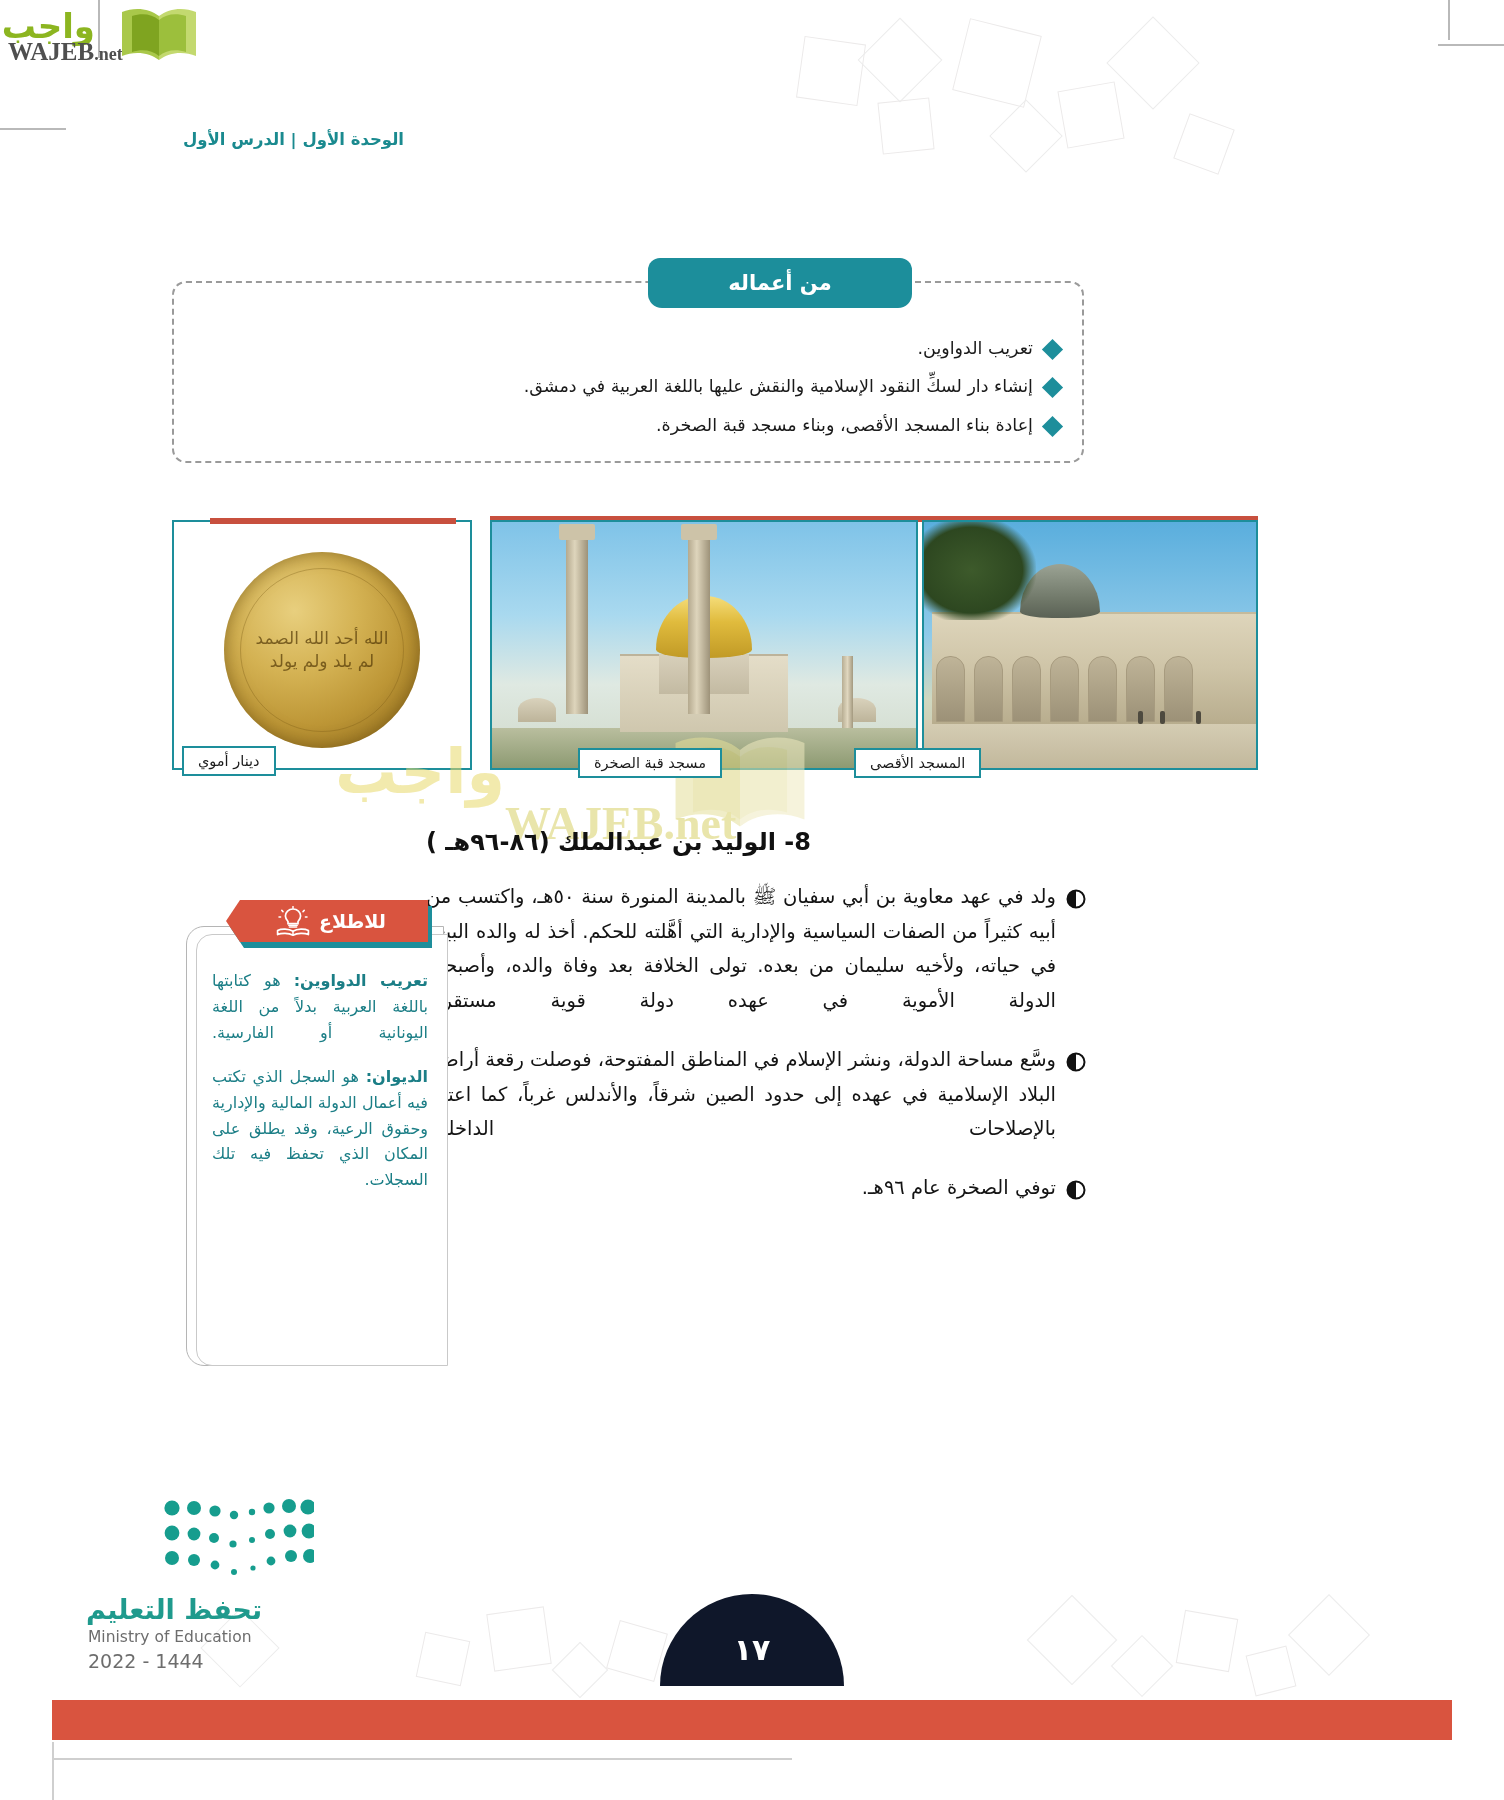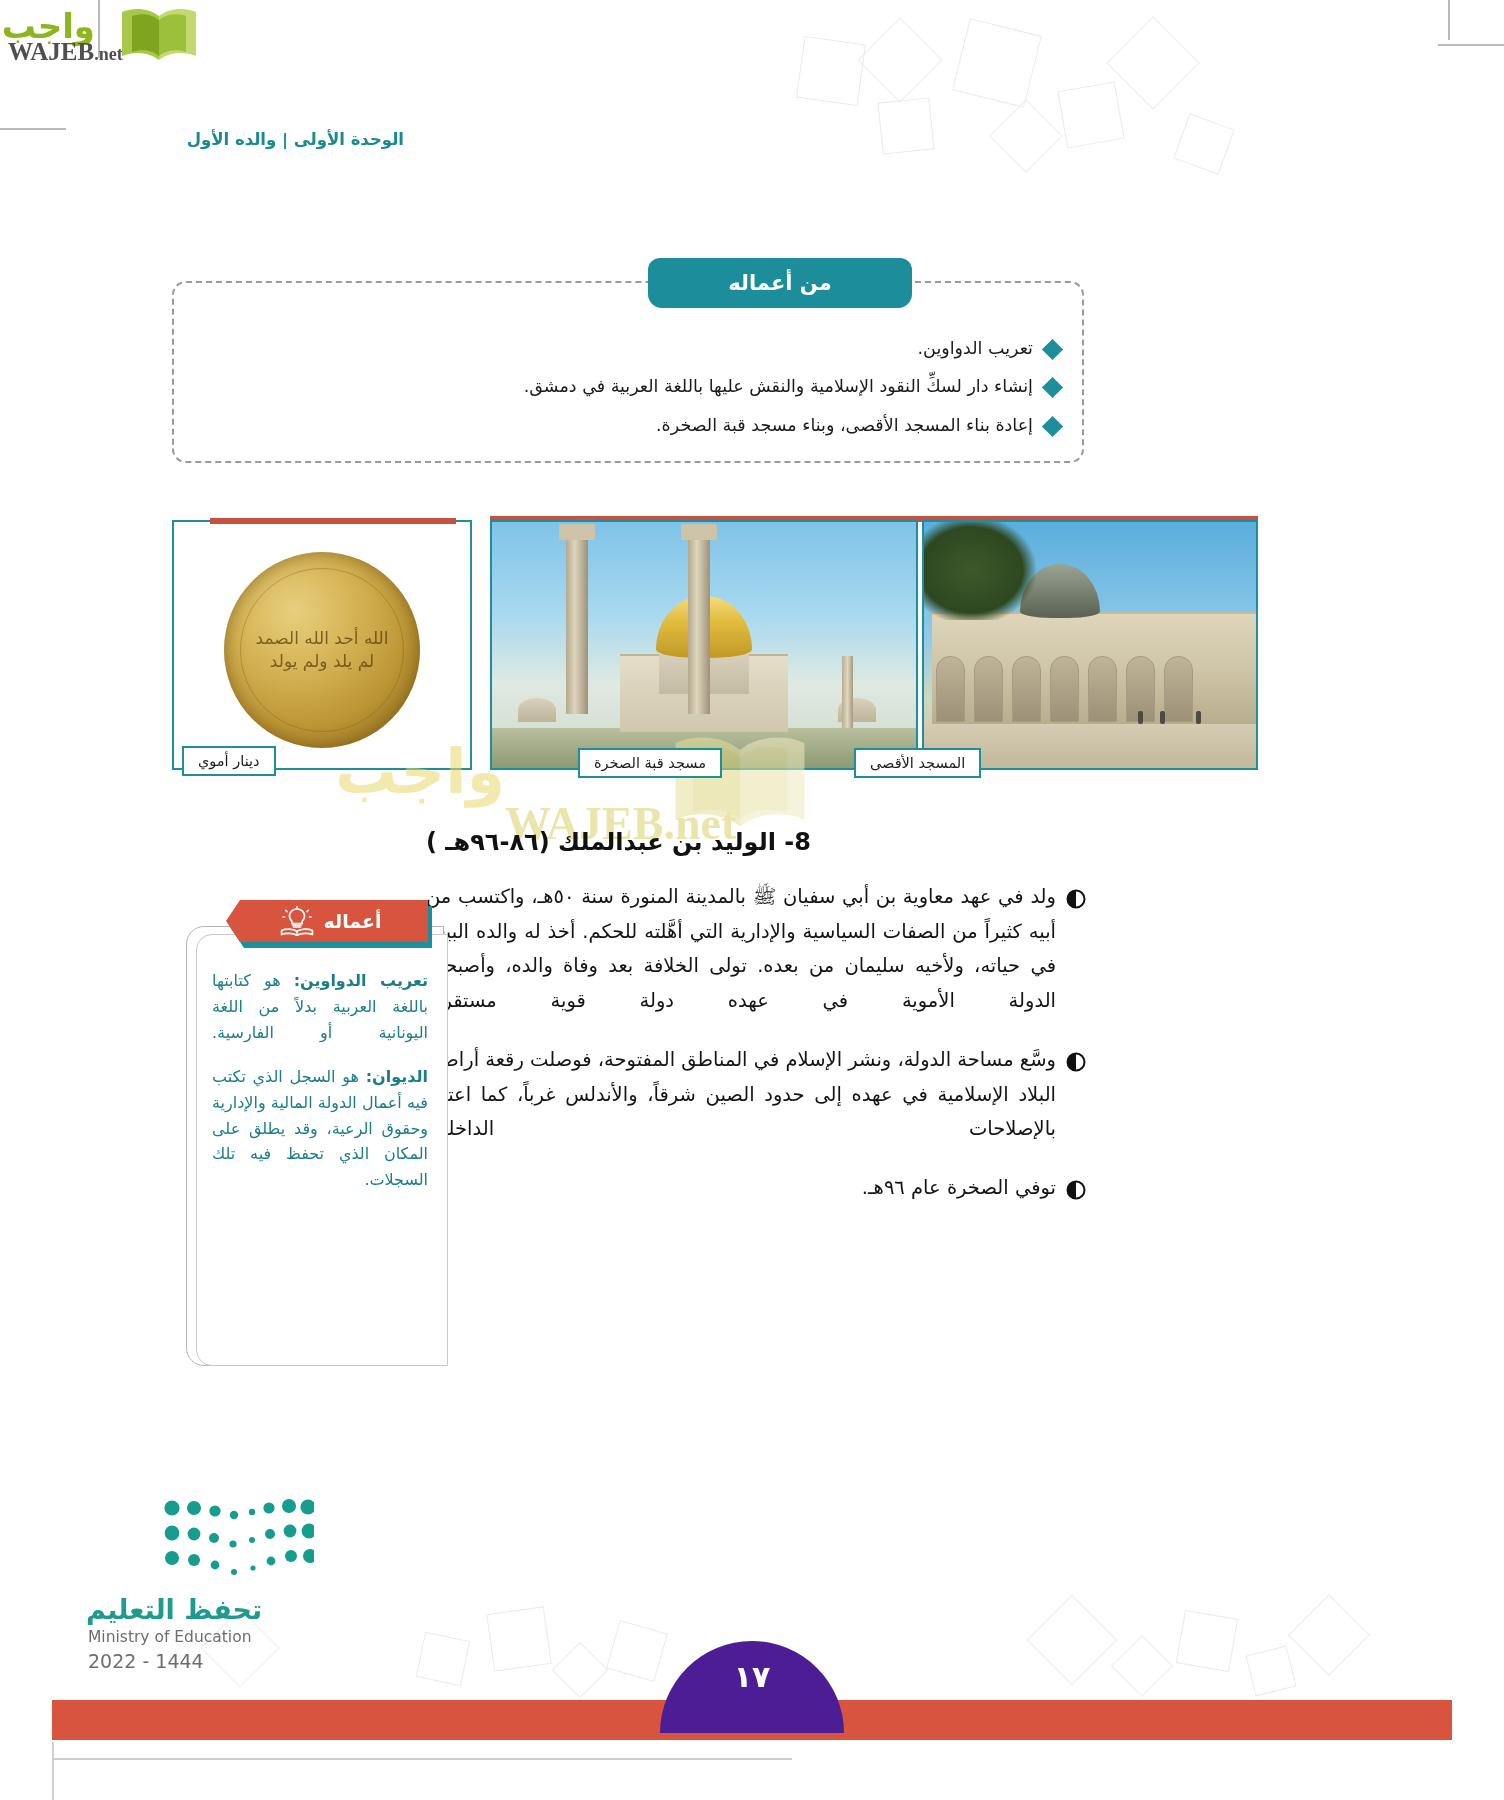--- a/index.html
+++ b/index.html
@@ -404,26 +404,26 @@
     direction: ltr; white-space: nowrap;
   }
 
   
   .footer-bar {
     position: absolute; left: 52px; top: 1700px;
     width: 1400px; height: 40px;
     background: #d9543f; z-index: 4;
   }
   .page-circle {
-    position: absolute; left: 660px; top: 1641px;
+    position: absolute; left: 660px; top: 1594px;
     width: 184px; height: 92px;
     border-radius: 92px 92px 0 0;
-    background: #4c1d95;
+    background: #0f172a;
     z-index: 5;
-    display: flex; justify-content: center;
+    display: flex; align-items: center; justify-content: center;
     padding-top: 18px;
   }
   .page-circle span {
     font-family: "DejaVu Sans", sans-serif;
     font-size: 30px; font-weight: 700; color: #ffffff;
     direction: rtl;
   }
   .bottom-rule {
     position: absolute; left: 52px; top: 1758px;
     width: 740px; height: 1.5px; background: #cfcfcf; z-index: 3;
@@ -469,21 +469,21 @@
     <div class="wm-word">واجب</div>
     <div class="wm-net"><span>WAJEB</span><span class="dotnet">.net</span></div>
     <svg class="wm-book" width="86" height="62" viewBox="0 0 86 62">
       <path d="M43 12 C33 4 18 3 6 8 L6 52 C18 47 33 48 43 56 Z" fill="#a9c84a"></path>
       <path d="M43 12 C53 4 68 3 80 8 L80 52 C68 47 53 48 43 56 Z" fill="#c3d96f"></path>
       <path d="M43 16 C36 10 26 9 16 12 L16 48 C26 45 36 46 43 52 Z" fill="#7fa420"></path>
       <path d="M43 16 C50 10 60 9 70 12 L70 48 C60 45 50 46 43 52 Z" fill="#9cbf3c"></path>
     </svg>
   </div>
 
-  <div class="breadcrumb">الوحدة الأولى | والده الأول</div>
+  <div class="breadcrumb">الوحدة الأول | الدرس الأول</div>
 
   <div class="works-panel">
     <div class="works-list">
       <div class="work-item">
         <div class="work-bullet"></div>
         <div class="work-text">تعريب الدواوين.</div>
       </div>
       <div class="work-item">
         <div class="work-bullet"></div>
         <div class="work-text">إنشاء دار لسكِّ النقود الإسلامية والنقش عليها باللغة العربية في دمشق.</div>
@@ -593,21 +593,21 @@
       <div class="para-text last-right">توفي الصخرة عام ٩٦هـ.</div>
     </div>
   </div>
 
   <div class="side-wrap">
     <div class="side-card"></div>
     <div class="side-card2"></div>
 
     <div class="side-ribbon-shadow"></div>
     <div class="side-ribbon">
-      <span>أعماله</span>
+      <span>للاطلاع</span>
       <svg width="34" height="30" viewBox="0 0 34 30">
         <path d="M17 3 C12.6 3 9.4 6.1 9.4 10.1 C9.4 12.6 10.9 14.2 12 15.5 L12 17.6 L22 17.6 L22 15.5 C23.1 14.2 24.6 12.6 24.6 10.1 C24.6 6.1 21.4 3 17 3 Z" fill="none" stroke="#fff" stroke-width="1.7"></path>
         <path d="M12.8 19.3 L21.2 19.3 M13.4 21 L20.6 21" stroke="#fff" stroke-width="1.6" stroke-linecap="round"></path>
         <path d="M17 0.6 L17 2.2 M28.2 4.4 L27 5.6 M5.8 4.4 L7 5.6 M31 11 L29.4 11 M3 11 L4.6 11" stroke="#fff" stroke-width="1.5" stroke-linecap="round"></path>
         <path d="M1.6 24.4 C5.4 22.6 12.6 22.6 17 25.2 C21.4 22.6 28.6 22.6 32.4 24.4 L32.4 28.6 C28.6 26.8 21.4 26.8 17 29.2 C12.6 26.8 5.4 26.8 1.6 28.6 Z" fill="none" stroke="#fff" stroke-width="1.7" stroke-linejoin="round"></path>
         <path d="M17 25.2 L17 29.2" stroke="#fff" stroke-width="1.5"></path>
       </svg>
     </div>
 
     <div class="side-body">

